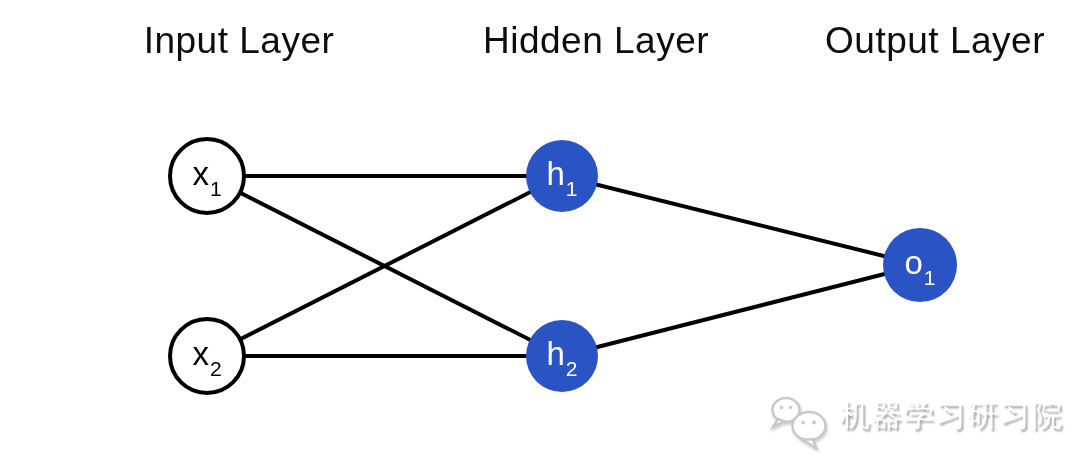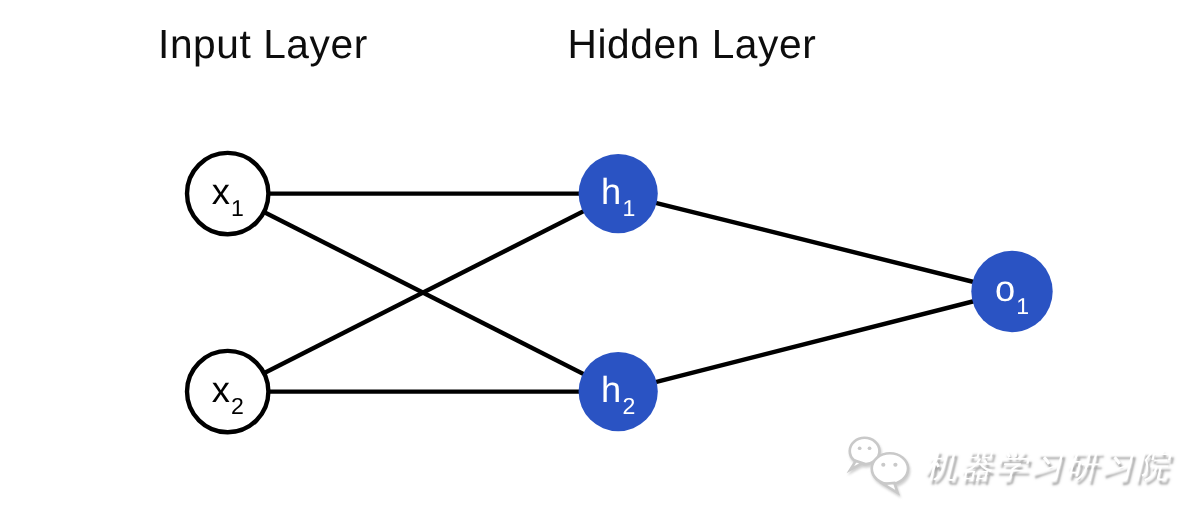--- a/index.html
+++ b/index.html
@@ -16,38 +16,37 @@
     top: 20px;
     transform: translateX(-50%);
     font-size: 37px;
     font-weight: 500;
     color: #0d0d0d;
     letter-spacing: 0.5px;
     white-space: nowrap;
     margin-left: 24px;
   }
   .hdr-input  { left: 215px; }
-  .hdr-hidden { left: 605px; }
+  .hdr-hidden { left: 572px; }
   .hdr-output { left: 911px; }
   svg.diagram {
     position: absolute;
     left: 0; top: 0;
   }
   .node-label {
     font-family: "Liberation Sans", sans-serif;
     font-weight: 500;
   }
   .watermark {
     position: absolute;
     right: 16px;
     bottom: 10px;
     display: flex;
-    align-items: center;
+    align-items: flex-start;
     gap: 8px;
-    font-style: italic;
   }
   .watermark-text {
     font-size: 30px;
     font-weight: 500;
     letter-spacing: 2px;
     color: #ffffff;
     text-shadow: 2px 3px 2px rgba(90,90,90,0.55);
     white-space: nowrap;
   }
   .wechat-icon-svg {
@@ -83,20 +82,21 @@
         <text x="562" y="365" text-anchor="middle" fill="#ffffff" class="node-label" font-size="33"><tspan>h</tspan><tspan font-size="21" dy="11" dx="1">2</tspan></text>
       </g>
       <g>
         <circle cx="920" cy="265" r="37" fill="#2a53c3"></circle>
         <text x="920" y="274" text-anchor="middle" fill="#ffffff" class="node-label" font-size="33"><tspan>o</tspan><tspan font-size="21" dy="11" dx="1">1</tspan></text>
       </g>
     </svg>
 
   <div class="layer-header hdr-input">Input Layer</div>
   <div class="layer-header hdr-hidden">Hidden Layer</div>
+  <div class="layer-header hdr-output">Output Layer</div>
 
   <div class="watermark">
     <svg class="wechat-icon-svg" width="64" height="58" viewBox="0 0 64 58">
 
       <g stroke="#c9c9c9" stroke-width="2.4" fill="#ffffff">
         <ellipse cx="18" cy="15" rx="13.5" ry="12"></ellipse>
         <path d="M 10 24 L 5 32 L 16 26 Z"></path>
       </g>
       <circle cx="13.5" cy="12.5" r="1.7" fill="#c9c9c9"></circle>
       <circle cx="22.5" cy="12.5" r="1.7" fill="#c9c9c9"></circle>

